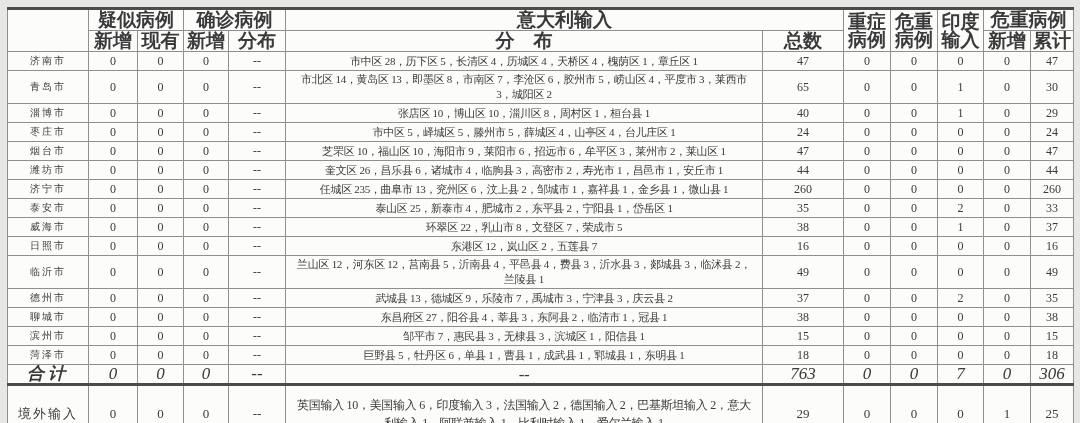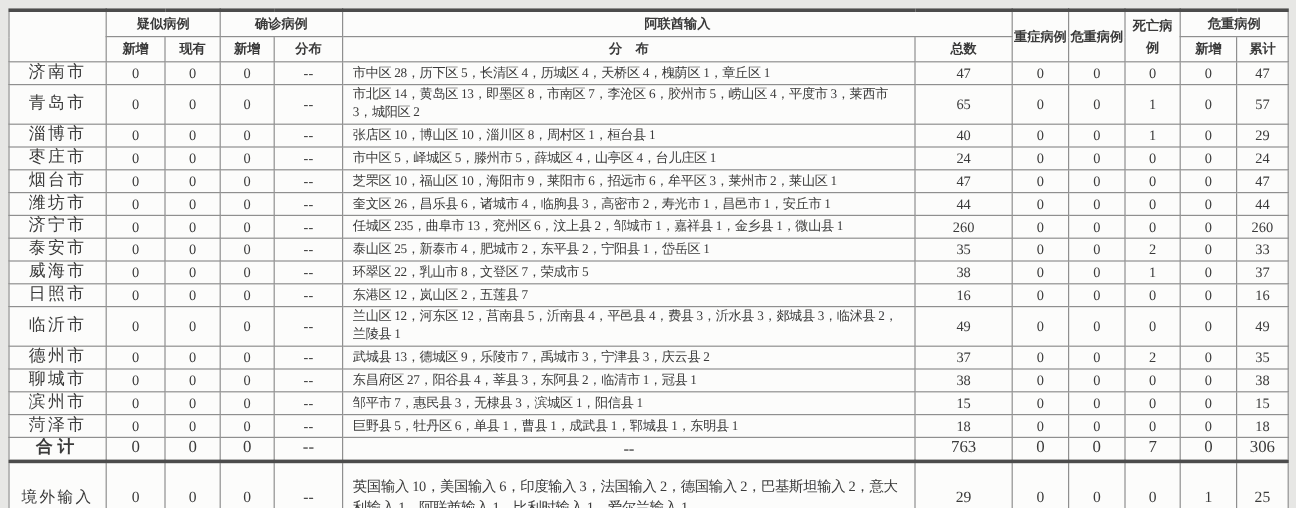--- a/index.html
+++ b/index.html
@@ -32,36 +32,36 @@
     border: 1px solid #8f8f8f;
     text-align: center;
     vertical-align: middle;
     padding: 1px 2px;
     font-size: 12px;
     line-height: 16px;
     overflow: hidden;
   }
   thead th {
     font-weight: bold;
-    font-size: 11px;
+    font-size: 19px;
     line-height: 18px;
     height: 20px;
     padding: 0 1px;
   }
   tbody tr { height: 18px; }
-  td.city { letter-spacing: 2px; font-size: 14px; }
+  td.city { letter-spacing: 2px; font-size: 10px; }
   td.dist {
-    text-align: left;
+    text-align: center;
     padding: 1px 8px;
     font-size: 11px;
     line-height: 15px;
     letter-spacing: -0.3px;
   }
   td.dist.center { text-align: center; }
-  tr.total td { font-size: 14px; }
+  tr.total td { font-size: 17px; font-style: italic; }
   tr.total td.city { font-weight: bold; letter-spacing: 4px; }
   tr.imported { border-top: 3px solid #4c4c4c; }
   tr.imported td { padding-top: 10px; padding-bottom: 10px; font-size: 13px; }
   tr.imported td.dist { font-size: 12px; line-height: 18px; }
   tr.imported td.city { font-size: 13px; }
 </style>
 </head>
 <body>
 
 <div class="page">
@@ -78,24 +78,24 @@
         <col style="width:47px">
       <col style="width:46px">
         <col style="width:47px">
         <col style="width:43px">
     </colgroup>
     <thead>
       <tr>
         <th rowspan="2"></th>
         <th colspan="2">疑似病例</th>
         <th colspan="2">确诊病例</th>
-        <th colspan="2">阿联酋输入</th>
+        <th colspan="2">意大利输入</th>
         <th rowspan="2">重症病例</th>
         <th rowspan="2">危重病例</th>
-        <th rowspan="2">死亡病例</th>
+        <th rowspan="2">印度输入</th>
         <th colspan="2">危重病例</th>
       </tr>
       <tr>
         <th>新增</th>
         <th>现有</th>
         <th>新增</th>
         <th>分布</th>
         <th>分　布</th>
         <th>总数</th>
         <th>新增</th>
@@ -122,21 +122,21 @@
           <td>0</td>
           <td>0</td>
           <td>0</td>
           <td>--</td>
           <td class="dist">市北区 14，黄岛区 13，即墨区 8，市南区 7，李沧区 6，胶州市 5，崂山区 4，平度市 3，莱西市 3，城阳区 2</td>
           <td>65</td>
           <td>0</td>
           <td>0</td>
           <td>1</td>
           <td>0</td>
-          <td>57</td>
+          <td>30</td>
         </tr>
         <tr class="city">
           <td class="city">淄博市</td>
           <td>0</td>
           <td>0</td>
           <td>0</td>
           <td>--</td>
           <td class="dist">张店区 10，博山区 10，淄川区 8，周村区 1，桓台县 1</td>
           <td>40</td>
           <td>0</td>

